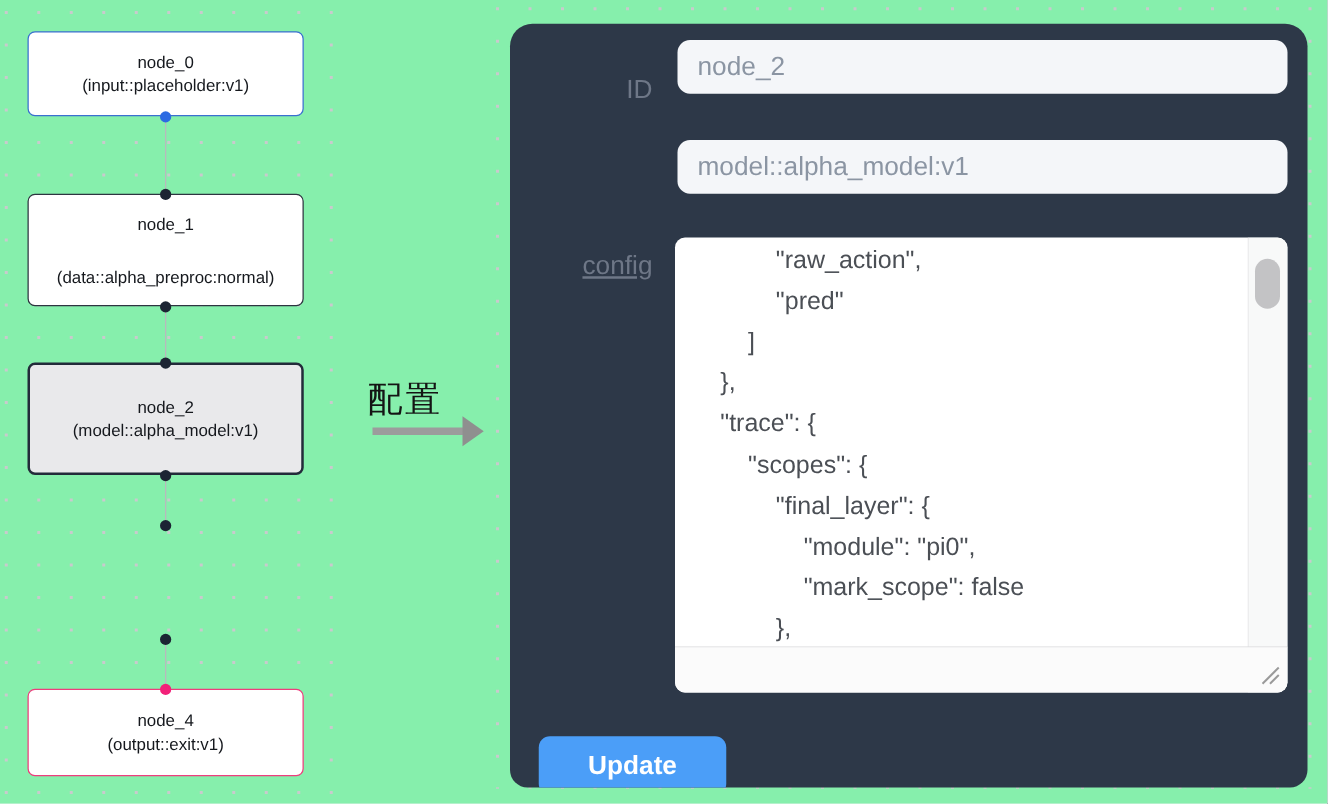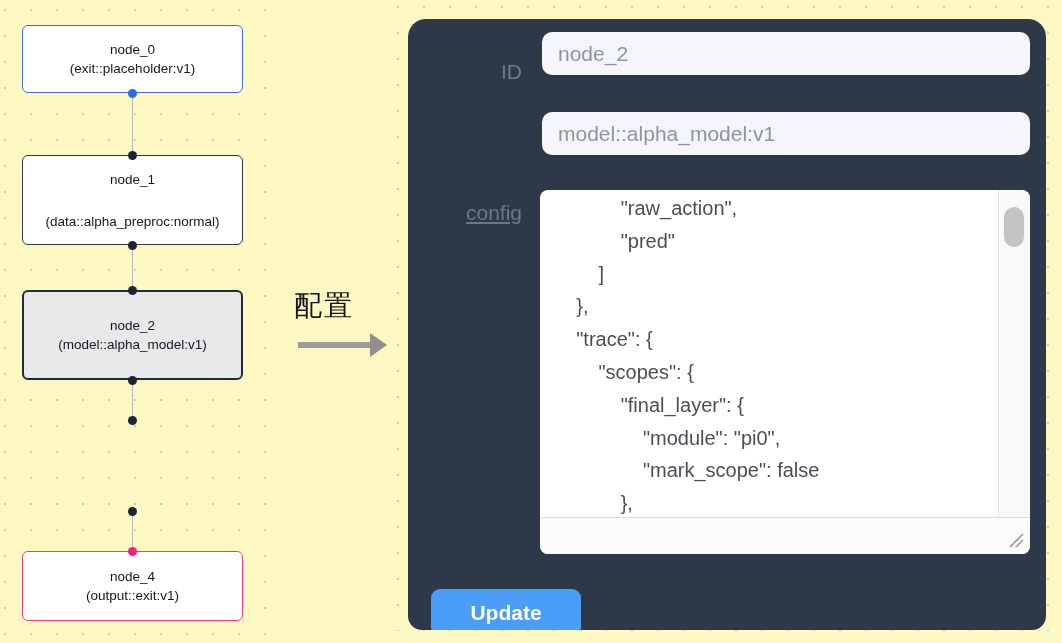--- a/index.html
+++ b/index.html
@@ -1,17 +1,17 @@
 <!DOCTYPE html>
 <html><head>
 <meta charset="utf-8">
 <style>
   html,body{margin:0;padding:0;background:#ffffff;}
   body{font-family:"Liberation Sans","DejaVu Sans",sans-serif;}
-  .stage{position:relative;width:1062px;height:643px;background:#fef9c3;overflow:hidden;}
+  .stage{position:relative;width:1062px;height:643px;background:#86efac;overflow:hidden;}
 
   
   .canvas-left{position:absolute;left:0;top:0;width:270px;height:643px;
     background-image:radial-gradient(#c9cacd 1.3px, rgba(201,202,205,0) 1.5px);
     background-size:26px 26px;background-position:-8px -3px;}
   .canvas-right{position:absolute;left:375px;top:0;width:687px;height:631px;
     background-image:radial-gradient(#c9cacd 1.3px, rgba(201,202,205,0) 1.5px);
     background-size:26px 26px;background-position:10px -6px;}
 
   
@@ -31,21 +31,21 @@
   .edge-2{top:245px;height:45px;}
   .edge-3{top:380px;height:40px;}
   .edge-4{top:511px;height:40px;}
 
   .handle{position:absolute;left:127.5px;width:9px;height:9px;border-radius:50%;}
   .handle.dark{background:#1c2433;}
   .handle.blue{background:#2c6be2;}
   .handle.pink{background:#f22179;}
 
   
-  .transition-label{position:absolute;left:294px;top:287px;width:80px;font-size:28px;
+  .transition-label{position:absolute;left:294px;top:301px;width:80px;font-size:28px;
     color:#141414;letter-spacing:2px;white-space:nowrap;}
   .arrow-shaft{position:absolute;left:298px;top:342px;width:74px;height:6px;background:#9c9c9c;}
   .arrow-head{position:absolute;left:370px;top:333px;width:0;height:0;
     border-left:17px solid #8f8f8f;border-top:12px solid transparent;border-bottom:12px solid transparent;}
 
   
   .panel{position:absolute;left:408px;top:19px;width:638px;height:611px;background:#2d3848;
     border-radius:18px 18px 14px 14px;overflow:hidden;}
   .field-label{position:absolute;left:0;width:102px;text-align:right;font-size:21px;
     color:#6e7787;line-height:28px;padding-left:12px;}
@@ -79,21 +79,21 @@
 <div class="stage">
 
   <div class="canvas-left">
     <div class="edge edge-1"></div>
     <div class="edge edge-2"></div>
     <div class="edge edge-3"></div>
     <div class="edge edge-4"></div>
 
     <div class="node node-0">
       <div class="node-title">node_0</div>
-      <div class="node-subtitle">(exit::placeholder:v1)</div>
+      <div class="node-subtitle">(input::placeholder:v1)</div>
     </div>
     <div class="node node-1">
       <div class="node-title">node_1</div>
       <div class="node-subtitle">(data::alpha_preproc:normal)</div>
     </div>
     <div class="node node-2">
       <div class="node-title">node_2</div>
       <div class="node-subtitle">(model::alpha_model:v1)</div>
     </div>
     <div class="node node-4">

